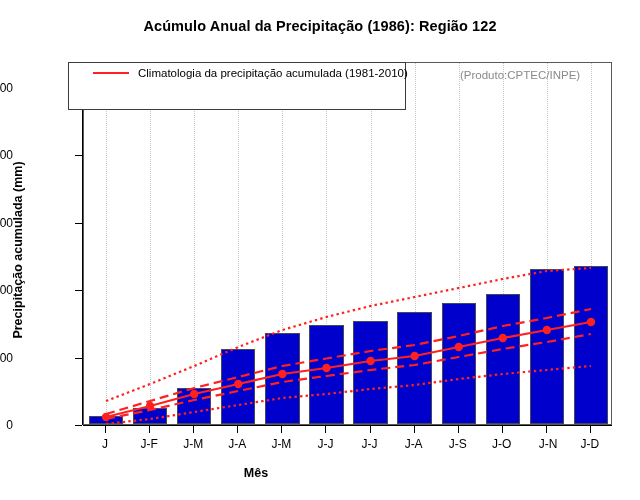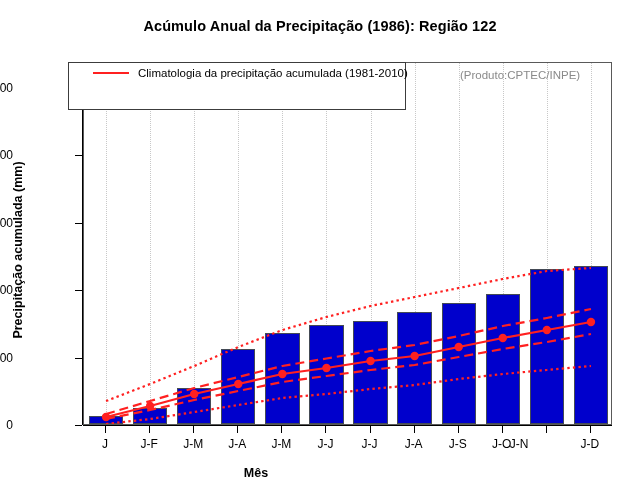--- a/index.html
+++ b/index.html
@@ -203,21 +203,21 @@
       <div class="xtick-label" style="left: 325.458px;">J-J</div>
       <div class="xtick-mark" style="left: 369.542px;"></div>
       <div class="xtick-label" style="left: 369.542px;">J-J</div>
       <div class="xtick-mark" style="left: 413.625px;"></div>
       <div class="xtick-label" style="left: 413.625px;">J-A</div>
       <div class="xtick-mark" style="left: 457.708px;"></div>
       <div class="xtick-label" style="left: 457.708px;">J-S</div>
       <div class="xtick-mark" style="left: 501.792px;"></div>
       <div class="xtick-label" style="left: 501.792px;">J-O</div>
       <div class="xtick-mark" style="left: 545.875px;"></div>
-      <div class="xtick-label" style="left: 519px; text-align: center;">J-N</div>
+      <div class="xtick-label" style="left: 548px; text-align: center;">J-N</div>
       <div class="xtick-mark" style="left: 589.958px;"></div>
       <div class="xtick-label" style="left: 589.958px;">J-D</div>
     </div>
   <div class="xlabel">Mês</div>
 
   <div class="legend-box">
     <div class="legend-row" style="top:4px;">
       <span class="legend-key">
           <span class="k-solid"></span>
         </span>

